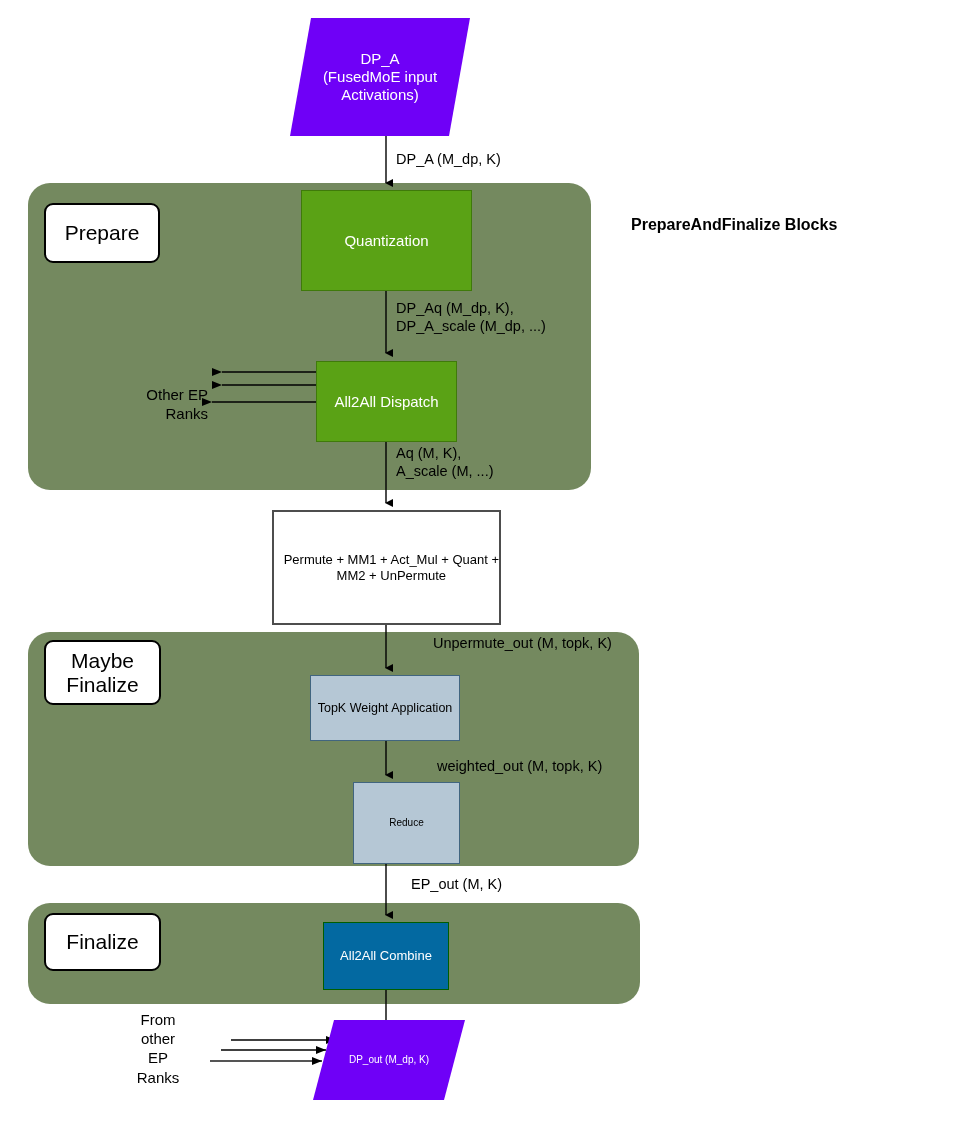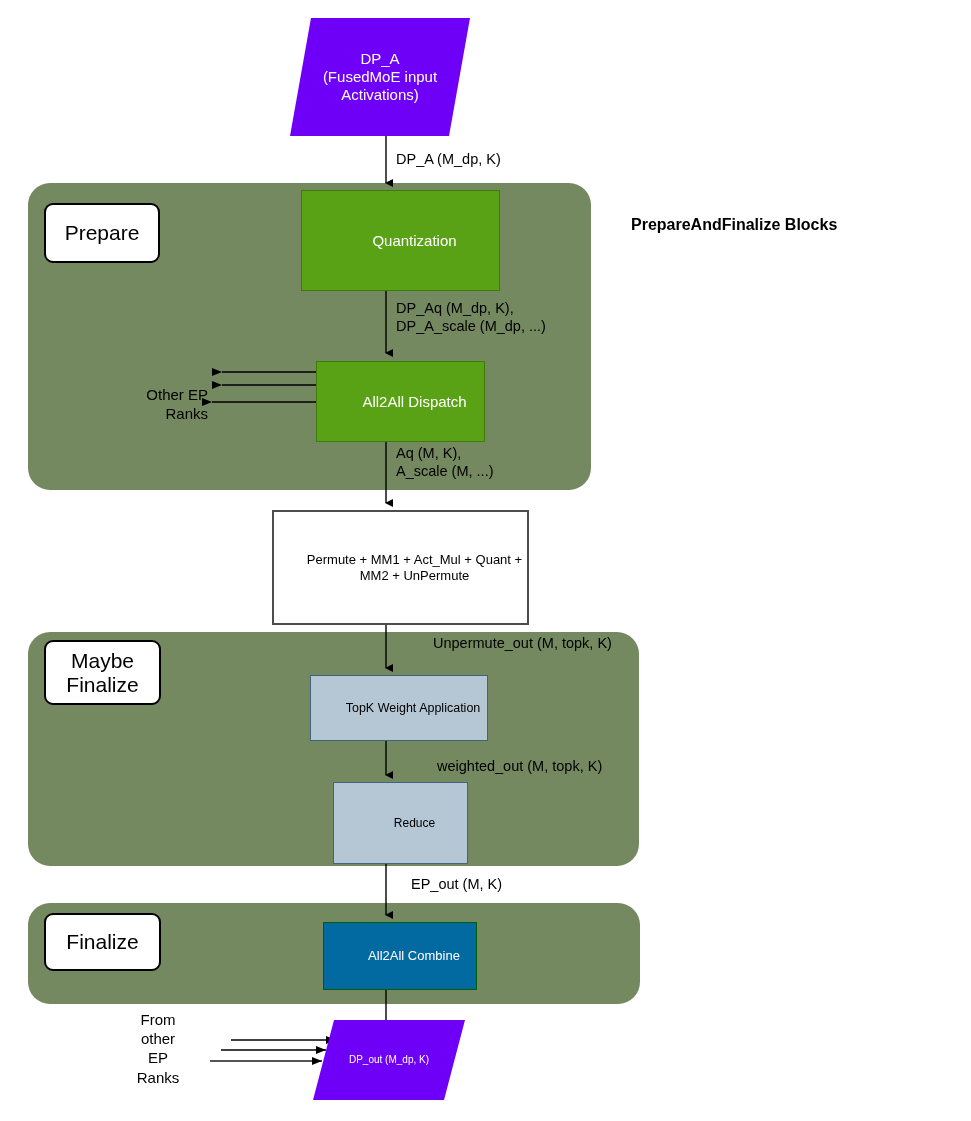--- a/index.html
+++ b/index.html
@@ -65,21 +65,20 @@
 
   
   .proc-box {
     position: absolute;
     display: flex;
     align-items: center;
     justify-content: center;
     text-align: center;
     white-space: pre-line;
     line-height: 1.2;
-    padding-left: 28px;
   }
   .proc-green {
     background: #5aa215;
     border: 1px solid #3f7a0a;
     color: #ffffff;
   }
   .proc-darkgreen {
     background: #0369a1;
     border: 1px solid #005e00;
     color: #ffffff;
@@ -189,30 +188,30 @@
   </div>
 
   <div class="proc-box proc-green" style="left:301px; top:190px; width:169px; height:99px; font-size:15px;">
     <span>Quantization</span>
   </div>
 
   <div class="proc-box proc-green" style="left:316px; top:361px; width:139px; height:79px; font-size:15px;">
     <span>All2All Dispatch</span>
   </div>
 
-  <div class="proc-box proc-white" style="left:272px; top:510px; width:225px; height:111px; font-size:13px;">
+  <div class="proc-box proc-white" style="left:272px; top:510px; width:225px; height:111px; font-size:13px;justify-content:flex-end;">
     <span>Permute + MM1 + Act_Mul + Quant +
 MM2 + UnPermute</span>
   </div>
 
   <div class="proc-box proc-blue" style="left:310px; top:675px; width:148px; height:64px; font-size:12.5px;">
     <span>TopK Weight Application</span>
   </div>
 
-  <div class="proc-box proc-blue" style="left:333px; top:782px; width:105px; height:80px; font-size:12px;">
+  <div class="proc-box proc-blue" style="left:353px; top:782px; width:105px; height:80px; font-size:10px;">
     <span>Reduce</span>
   </div>
 
   <div class="proc-box proc-darkgreen" style="left:323px; top:922px; width:124px; height:66px; font-size:13px;">
     <span>All2All Combine</span>
   </div>
 
   <div class="edge-label" style="left:396px; top:150px; text-align:left;">DP_A (M_dp, K)</div>
 
   <div class="edge-label" style="left:396px; top:299px; text-align:left;">DP_Aq (M_dp, K),

